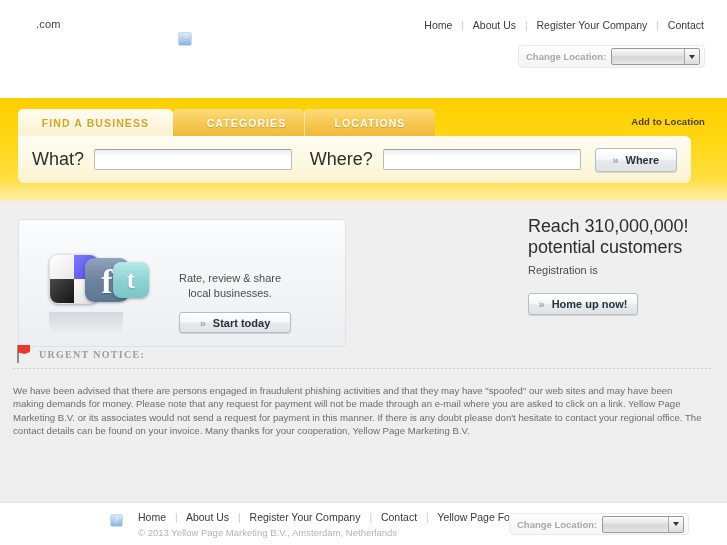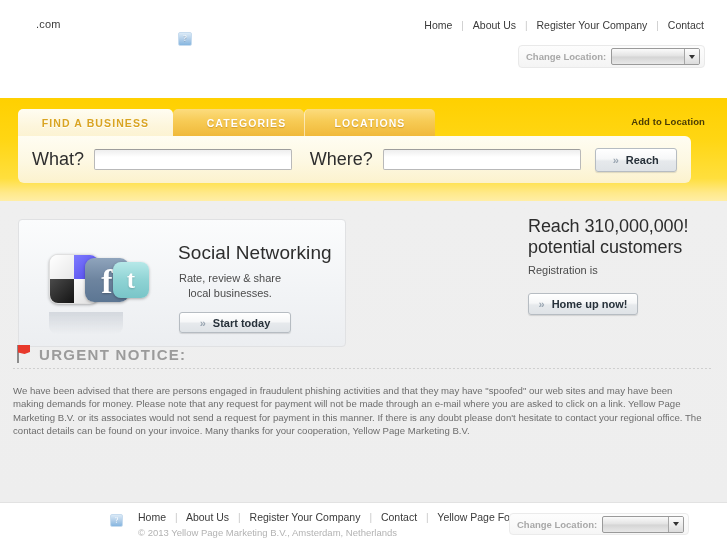--- a/index.html
+++ b/index.html
@@ -400,24 +400,25 @@
     background: #8c8c8c;
   }
   .flag-icon .cloth {
     position: absolute;
     left: 5px; top: 1px;
     width: 12px; height: 9px;
     background: #e8392c;
     clip-path: polygon(0 0, 100% 0, 100% 78%, 55% 100%, 0 82%);
   }
   .notice-title {
-    font-size: 15px;
+    font-size: 10px;
     font-weight: bold;
     color: #9b9b9b;
     letter-spacing: 1.3px;
+    font-family: Liberation Serif, serif;
   }
   .notice-rule {
     margin-top: 3px;
     height: 1px;
     background: repeating-linear-gradient(90deg,#cfcfcf 0 2px, transparent 2px 4px);
   }
   .notice-body {
     margin-top: 15px;
     font-size: 9.6px;
     line-height: 13.4px;
@@ -525,21 +526,21 @@
 
     <div class="favorites">Add to Location</div>
 
     <div class="search-panel">
       <span class="field-label">What?</span>
       <input class="text-input what" type="text" value="" style="">
       <span class="field-label where">Where?</span>
       <input class="text-input where" type="text" value="" style="">
       <div class="btn btn-find">
         <span class="chev">»</span>
-        <span>Reach</span>
+        <span>Where</span>
       </div>
     </div>
   </div>
 
   <div class="main">
 
     <div class="social-card">
       <div class="social-icons">
         <div class="ic ic-msn">
           <span class="q q1"></span>
@@ -549,21 +550,20 @@
         </div>
         <div class="ic ic-fb">
           <span>f</span>
         </div>
         <div class="ic ic-tw">
           <span>t</span>
         </div>
       </div>
       <div class="icon-reflection"></div>
 
-      <div class="social-title">Social Networking</div>
       <div class="social-sub">
         <div>Rate, review &amp; share</div>
         <div>local businesses.</div>
       </div>
       <div class="btn btn-start">
         <span class="chev">»</span>
         <span>Start today</span>
       </div>
     </div>
 

